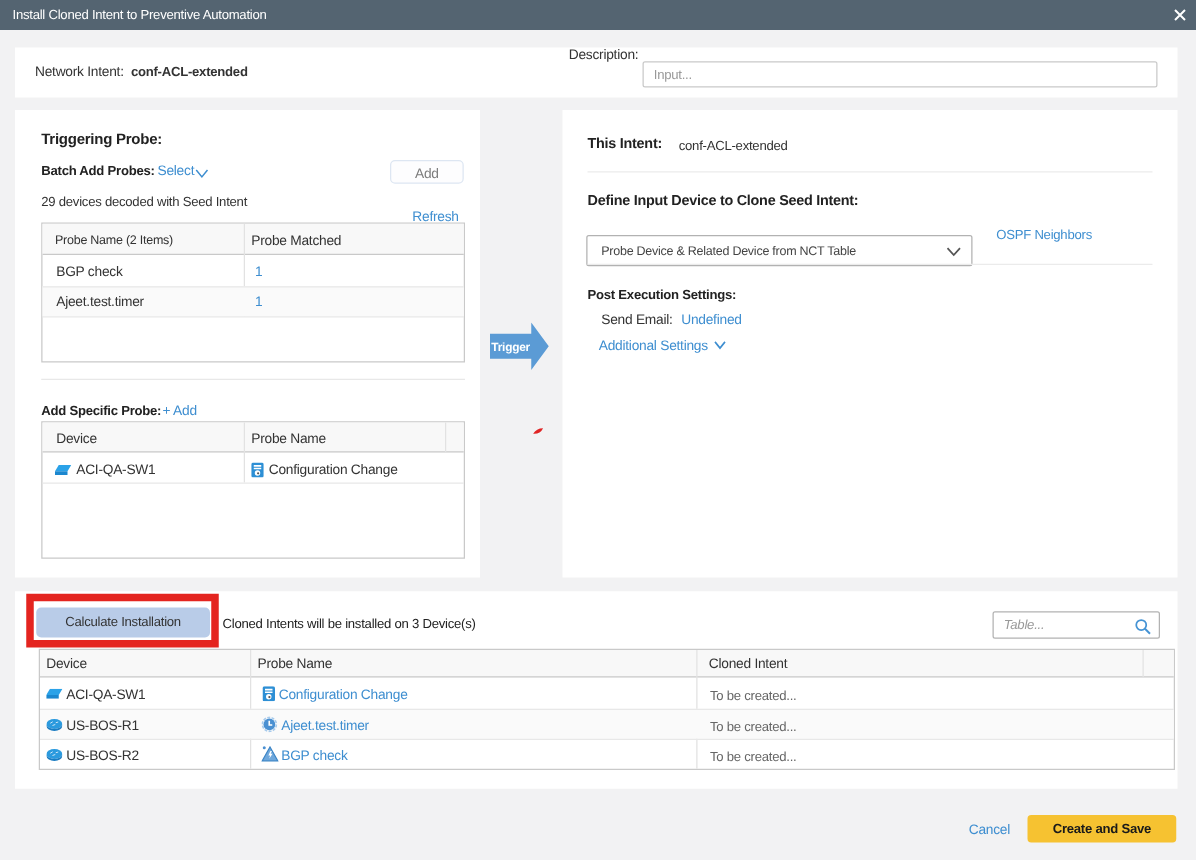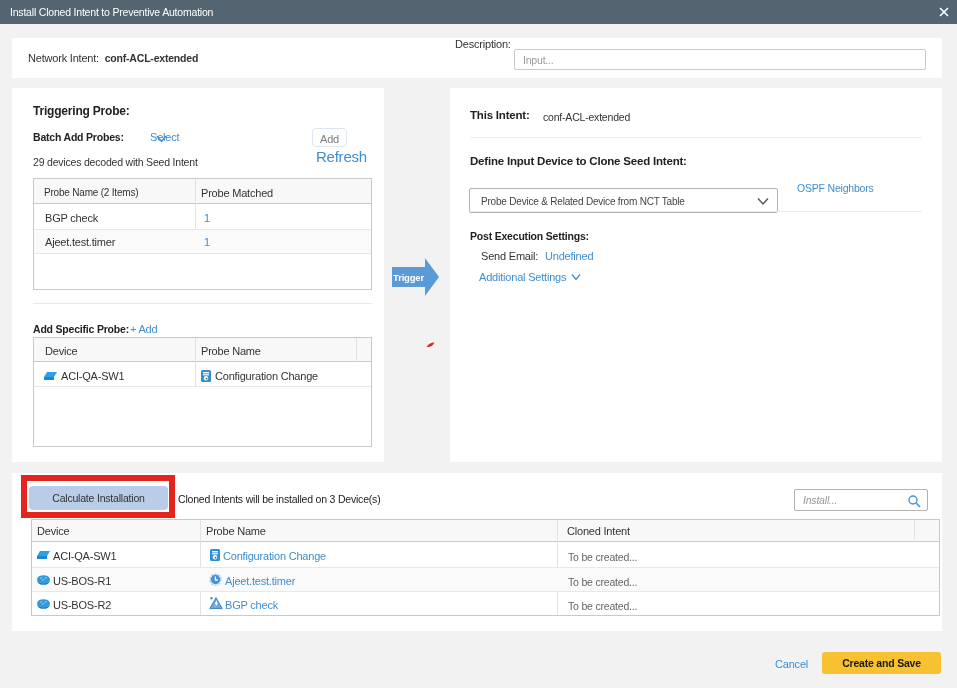--- a/index.html
+++ b/index.html
@@ -25,29 +25,29 @@
   <div class="abs" style="left:16px;top:14px;font-size:11px;color:#333;">Network Intent:&nbsp; <span class="b" style="font-size:10.5px;">conf-ACL-extended</span></div>
   <div class="abs" style="left:443px;top:0;font-size:11px;color:#333;">Description:</div>
   <div class="abs" style="left:502px;top:11px;width:412px;height:21px;border:1px solid #c9c9c9;border-radius:2px;background:#fff;">
     <span class="abs" style="left:8px;top:4px;font-size:10.5px;color:#999;">Input...</span>
   </div>
 </div>
 
 <div class="panel" style="left:12px;top:88px;width:372px;height:374px;">
   <div class="abs" style="left:21px;top:16px;font-size:12px;color:#222;"><b>Triggering Probe:</b></div>
   <div class="abs" style="left:21px;top:43px;font-size:10.5px;color:#222;"><b>Batch Add Probes:</b></div>
-  <span class="abs blue" style="left:114px;top:43px;font-size:11px;margin-left:24px;">Select</span>
+  <span class="abs blue" style="left:114px;top:43px;font-size:11px;">Select</span>
   <svg class="abs" style="left:144px;top:47px;" width="11" height="8" viewBox="0 0 11 8">
       <path d="M1 1 L5.5 6.5 L10 1" fill="none" stroke="#3e8ed0" stroke-width="1.2"></path>
     </svg>
-  <div class="abs" style="left:300px;top:40px;width:35px;height:19px;border:1px solid #dde6f2;border-radius:4px;background:#fdfdfe;text-align:center;">
+  <div class="abs" style="left:300px;top:40px;width:59px;height:19px;border:1px solid #dde6f2;border-radius:4px;background:#fdfdfe;text-align:center;">
     <span style="font-size:11px;color:#7c7c7c;line-height:17px;">Add</span>
   </div>
   <div class="abs" style="left:21px;top:68px;font-size:10.5px;color:#333;">29 devices decoded with Seed Intent</div>
-  <div class="abs" style="right:17px;top:60px;font-size:15px;"><span class="blue">Refresh</span></div>
+  <div class="abs" style="right:17px;top:80px;font-size:11px;"><span class="blue">Refresh</span></div>
 
   <div class="abs" style="left:21px;top:90px;width:339px;height:112px;border:1px solid #c9c9c9;background:#fff;">
     <div class="abs" style="left:0;top:0;width:337px;height:25px;background:#f8f8f8;border-bottom:1px solid #c9c9c9;">
       <span class="abs" style="left:10px;top:8px;font-size:10px;color:#333;">Probe Name (2 Items)</span>
       <span class="abs" style="left:167px;top:8px;font-size:11px;color:#333;">Probe Matched</span>
     </div>
     <div class="abs" style="left:161px;top:0;width:1px;height:74px;background:#e2e2e2;"></div>
     <div class="abs" style="left:0;top:25px;width:337px;height:25px;">
       <span class="abs" style="left:11px;top:8px;font-size:11px;color:#333;">BGP check</span>
       <span class="abs" style="left:170px;top:8px;font-size:11px;"><span class="blue">1</span></span>
@@ -124,21 +124,21 @@
 </div>
 
 <div class="panel" style="left:12px;top:473px;width:930px;height:158px;">
 
   <div class="abs" style="left:9px;top:2px;width:154px;height:43px;border:6px solid #e4241f;"></div>
   <div class="abs" style="left:17px;top:13px;width:139px;height:24px;background:#b9cce8;border-radius:4px;text-align:center;">
     <span style="font-size:10.5px;color:#333;line-height:24px;">Calculate Installation</span>
   </div>
   <div class="abs" style="left:166px;top:20px;font-size:10.5px;color:#222;">Cloned Intents will be installed on 3 Device(s)</div>
   <div class="abs" style="left:782px;top:16px;width:134px;height:22px;border:1px solid #b2b2b2;border-radius:2px;background:#fff;">
-    <span class="abs" style="left:8px;top:4px;font-size:10.5px;font-style:italic;color:#999;">Install...</span>
+    <span class="abs" style="left:8px;top:4px;font-size:10.5px;font-style:italic;color:#999;">Table...</span>
     <svg class="abs" style="right:6px;top:4px;" width="14" height="14" viewBox="0 0 14 14">
       <circle cx="6" cy="6" r="4" fill="none" stroke="#4593d4" stroke-width="1.4"></circle>
       <line x1="9" y1="9" x2="13" y2="13" stroke="#4593d4" stroke-width="1.6"></line>
     </svg>
   </div>
 
   <div class="abs" style="left:19px;top:46px;width:909px;height:97px;border:1px solid #c9c9c9;background:#fff;">
     <div class="abs" style="left:0;top:0;width:907px;height:22px;background:#f8f8f8;border-bottom:1px solid #c9c9c9;">
       <span class="abs" style="left:5px;top:5px;font-size:11px;color:#333;">Device</span>
       <span class="abs" style="left:174px;top:5px;font-size:11px;color:#333;">Probe Name</span>

